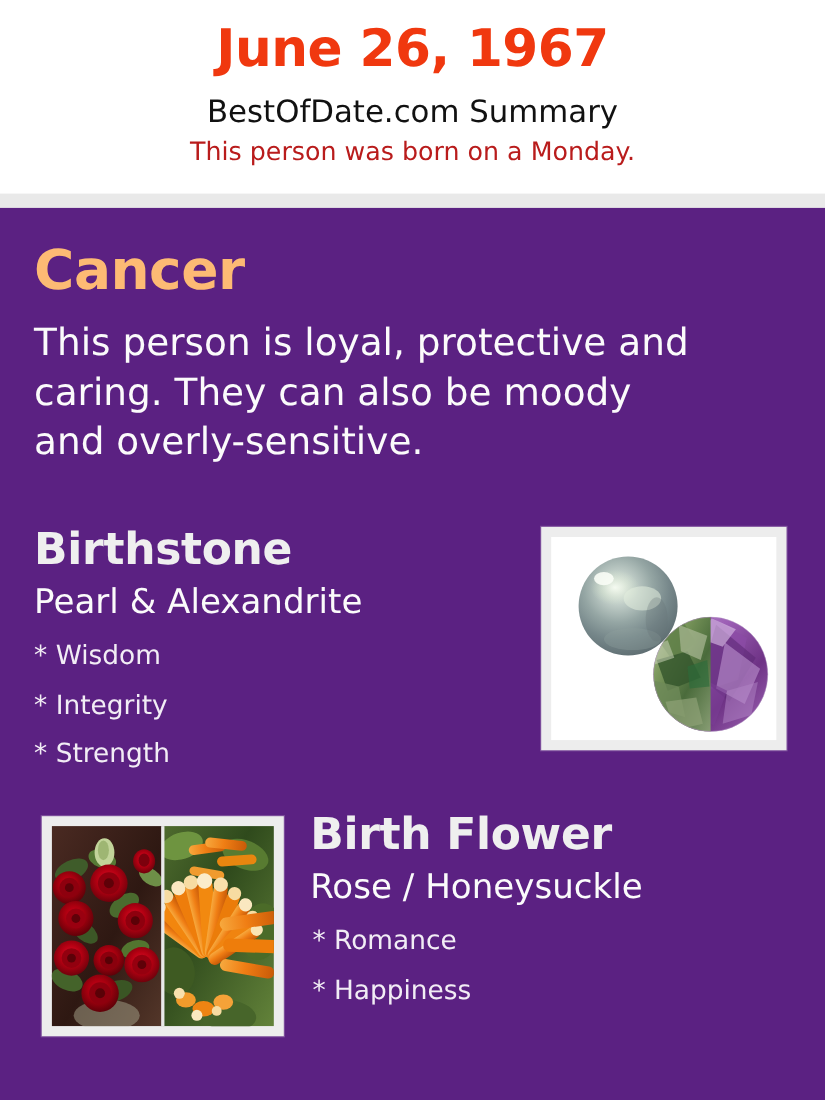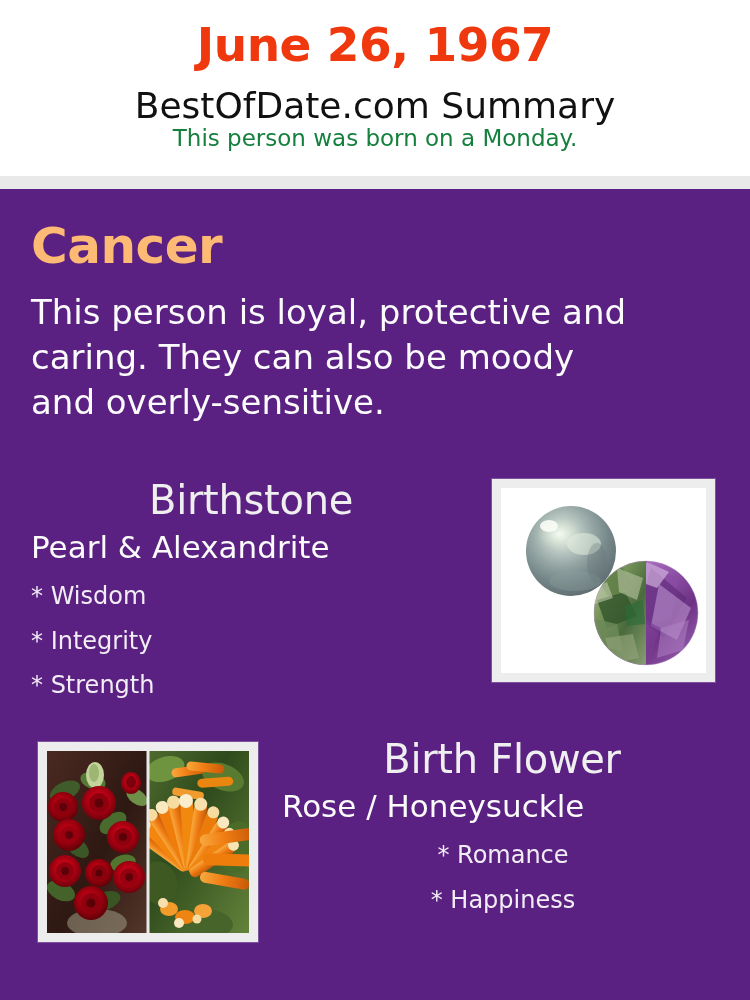--- a/index.html
+++ b/index.html
@@ -40,33 +40,33 @@
     color: #F0380F;
     letter-spacing: -0.5px;
     line-height: 1.08;
     font-family: "DejaVu Sans", "Liberation Sans", sans-serif;
   }
   .site-summary {
     position: absolute;
     left: 0;
     top: 86px;
     width: 750px;
-    font-size: 36px;
+    font-size: 28px;
     font-weight: normal;
     color: #111111;
     line-height: 1.12;
   }
   .weekday-note {
     position: absolute;
     left: 0;
     top: 126px;
     width: 750px;
     font-size: 23px;
     font-weight: normal;
-    color: #15803d;
+    color: #b91c1c;
     line-height: 1.12;
   }
   .grey-band {
     position: absolute;
     left: 0;
     top: 176px;
     width: 750px;
     height: 13px;
     background: #E9E9E9;
   }
@@ -105,25 +105,24 @@
 
   
   .birthstone-block {
     position: absolute;
     left: 31px;
     top: 289px;
     width: 440px;
   }
   .section-title {
     font-size: 40px;
-    font-weight: normal;
+    font-weight: bold;
     color: #EFEFEF;
     line-height: 1.1;
     letter-spacing: -0.3px;
-    text-align: center;
   }
   .section-sub {
     font-size: 31px;
     font-weight: normal;
     color: #FBFBFB;
     line-height: 1.15;
     margin-top: 8px;
   }
   .trait-list {
     margin: 8px 0 0 0;
@@ -165,21 +164,20 @@
   }
 
   
   .flower-block {
     position: absolute;
     left: 282px;
     top: 548px;
     width: 440px;
   }
   .flower-block .trait-list {
-    text-align: center;
   }
   .flower-block .trait-item {
     padding-left: 2px;
   }
 </style>
 </head>
 <body>
 
 <div id="page">
 

